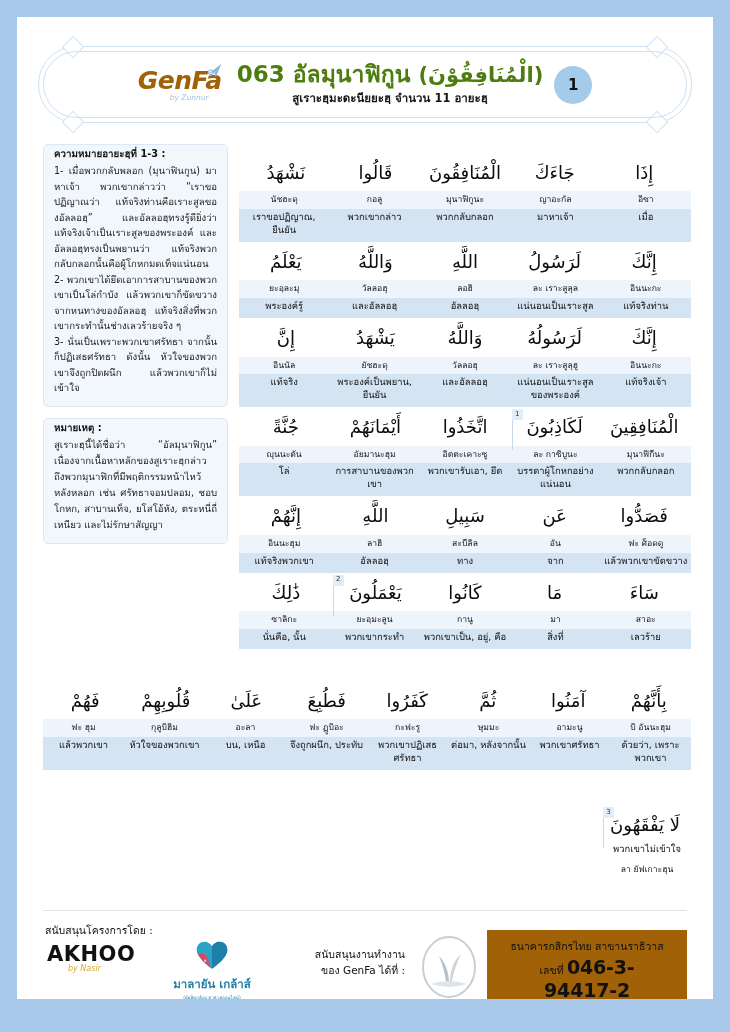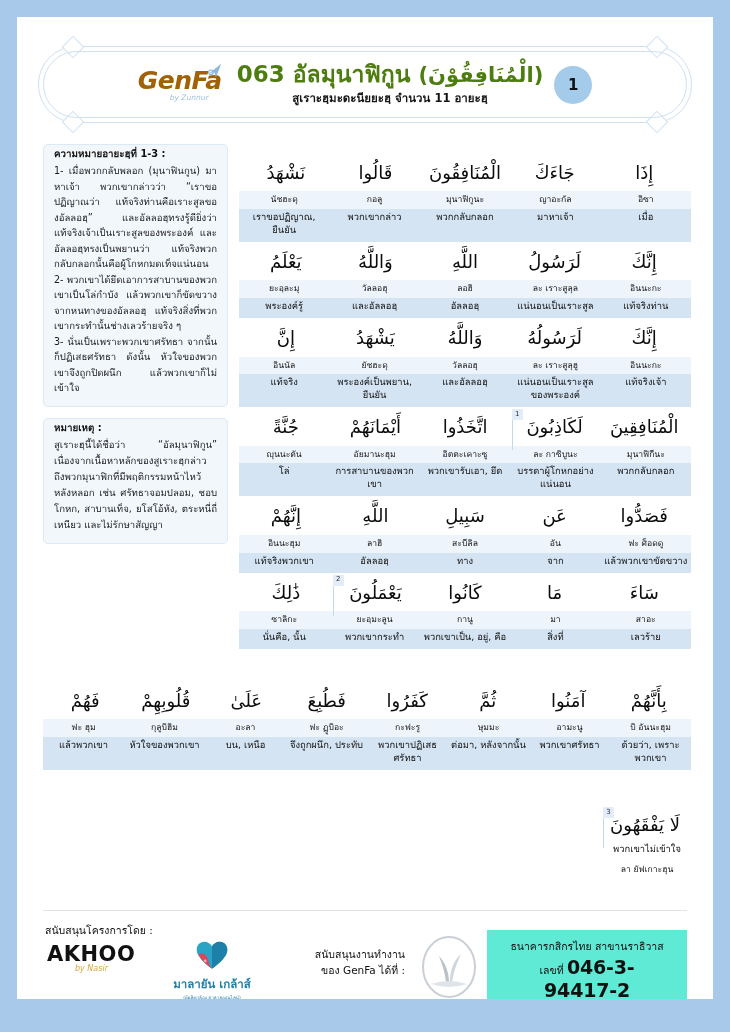--- a/index.html
+++ b/index.html
@@ -159,37 +159,37 @@
   }
   .akhoo {
     position: absolute; left: 30px; top: 32px;
   }
   .akhoo-main {
     font-size: 21px; font-weight: 700; letter-spacing: 0.5px; color: #111;
     font-family: "DejaVu Sans", sans-serif;
   }
   .akhoo-sub {
     font-size: 8px; color: #d9a93a; font-style: italic;
-    margin-top: -2px; margin-left: 28px;
+    margin-top: -2px; margin-left: 21px;
   }
   .malayan { position: absolute; left: 140px; top: 30px; text-align: center; width: 110px; }
   .malayan-heart { width: 34px; height: 30px; margin: 0 auto; }
   .malayan-name {
     font-size: 11.5px; font-weight: 700; color: #1e7fa8; margin-top: 1px;
   }
   .malayan-tag { font-size: 4.6px; color: #1e7fa8; margin-top: 1px; }
   .f-genfa {
     position: absolute; left: 258px; top: 36px; width: 130px;
     text-align: right; font-size: 10.5px; color: #111; line-height: 1.55;
   }
   .f-seal { position: absolute; left: 404px; top: 26px; width: 56px; height: 62px; }
   .bank-box {
     position: absolute; left: 470px; top: 20px;
     width: 200px; padding: 8px 10px 9px 10px;
-    background: #5eead4; text-align: center;
+    background: #a16207; text-align: center;
   }
   .bank-l1 { font-size: 10.5px; color: #111; }
   .bank-l2 { font-size: 10.5px; color: #111; margin: 1px 16px; }
   .bank-num { font-size: 19px; font-weight: 700; letter-spacing: -0.2px; }
   .bank-l3 { font-size: 10.5px; color: #111; }
 </style>
 </head>
 <body>
 
 <div class="page">

